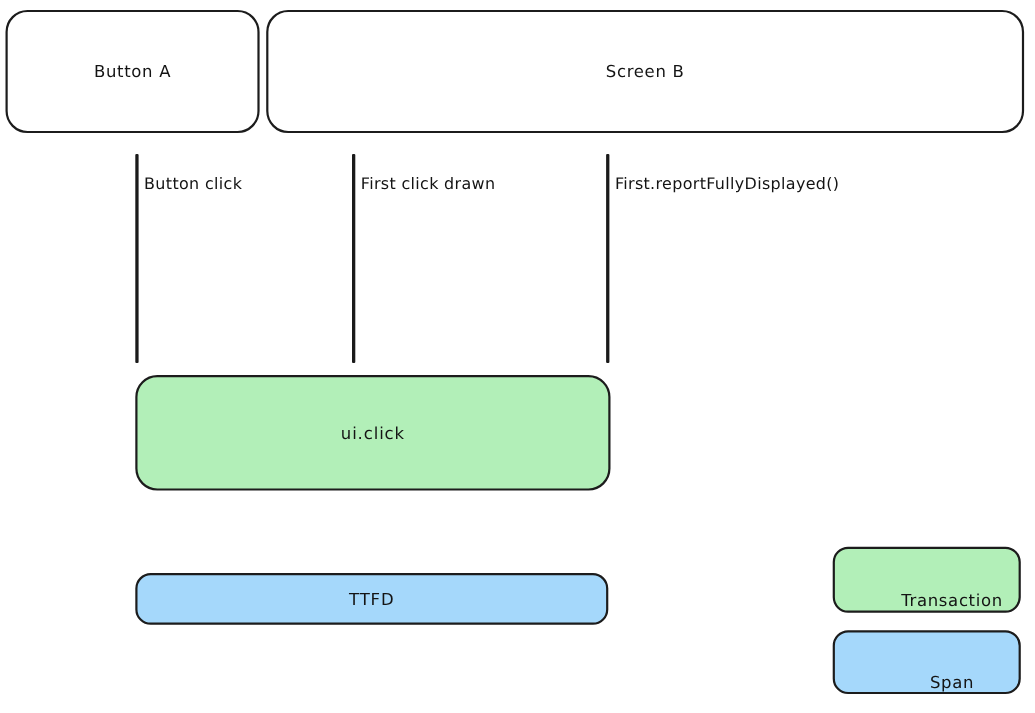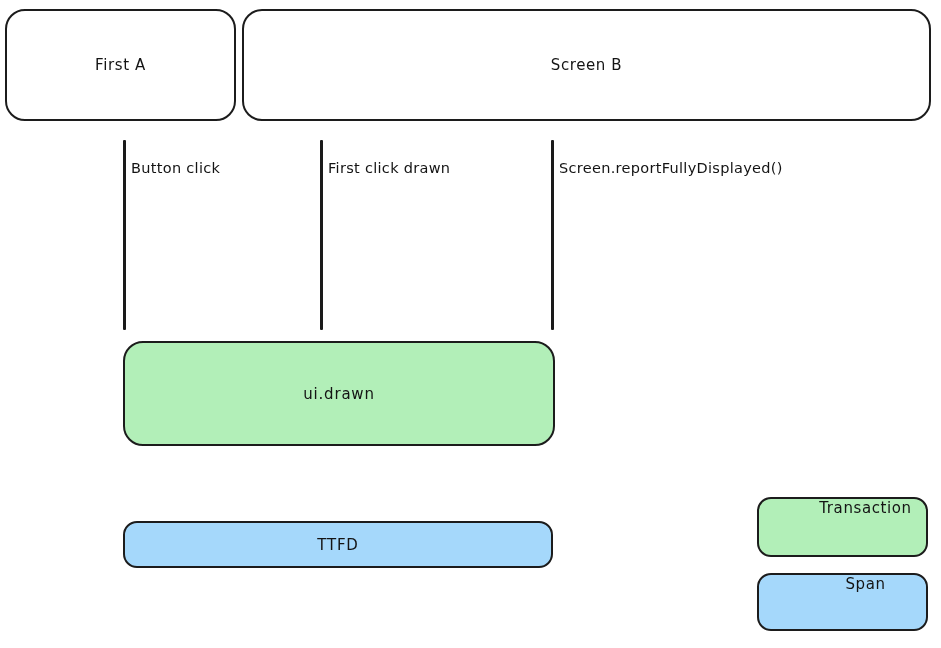--- a/index.html
+++ b/index.html
@@ -94,63 +94,63 @@
   #bar-ttid   { left: 123px; top: 459px; width: 208px; height: 47px; }
   #bar-ttfd   { left: 123px; top: 521px; width: 430px; height: 47px; }
 
   
   .legend-item {
     position: absolute;
     box-sizing: border-box;
     border: 2.6px solid #1c1c1c;
     border-radius: 14px;
     display: flex;
-    align-items: flex-start;
+    align-items: flex-end;
     justify-content: center;
     padding-left: 46px;
   }
   .legend-label {
     font-size: 15px;
     color: #141414;
     letter-spacing: 0.6px;
     white-space: nowrap;
   }
   #legend-transaction { left: 757px; top: 497px; width: 171px; height: 60px; }
   #legend-span        { left: 757px; top: 573px; width: 171px; height: 58px; }
 </style>
 </head>
 <body>
 
 <div id="canvas">
 
   <div class="box" id="screen-a">
-    <span class="box-label">First A</span>
+    <span class="box-label">Button A</span>
   </div>
 
   <div class="box" id="screen-b">
     <span class="box-label">Screen B</span>
   </div>
 
   <div class="marker" id="marker-0">
     <div class="marker-line"></div>
     <div class="marker-text">Button click</div>
   </div>
 
   <div class="marker" id="marker-1">
     <div class="marker-line"></div>
     <div class="marker-text">First click drawn</div>
   </div>
 
   <div class="marker" id="marker-2">
     <div class="marker-line"></div>
-    <div class="marker-text">Screen.reportFullyDisplayed()</div>
+    <div class="marker-text">First.reportFullyDisplayed()</div>
   </div>
 
   <div class="bar" id="bar-uiload" style="background-color: rgb(178, 239, 184);">
-    <span class="bar-label">ui.drawn</span>
+    <span class="bar-label">ui.click</span>
   </div>
 
 
   <div class="bar" id="bar-ttfd" style="background-color: rgb(165, 216, 251);">
     <span class="bar-label">TTFD</span>
   </div>
 
   <div class="legend-item" id="legend-transaction" style="background-color: rgb(178, 239, 184);">
     <span class="legend-label">Transaction</span>
   </div>

